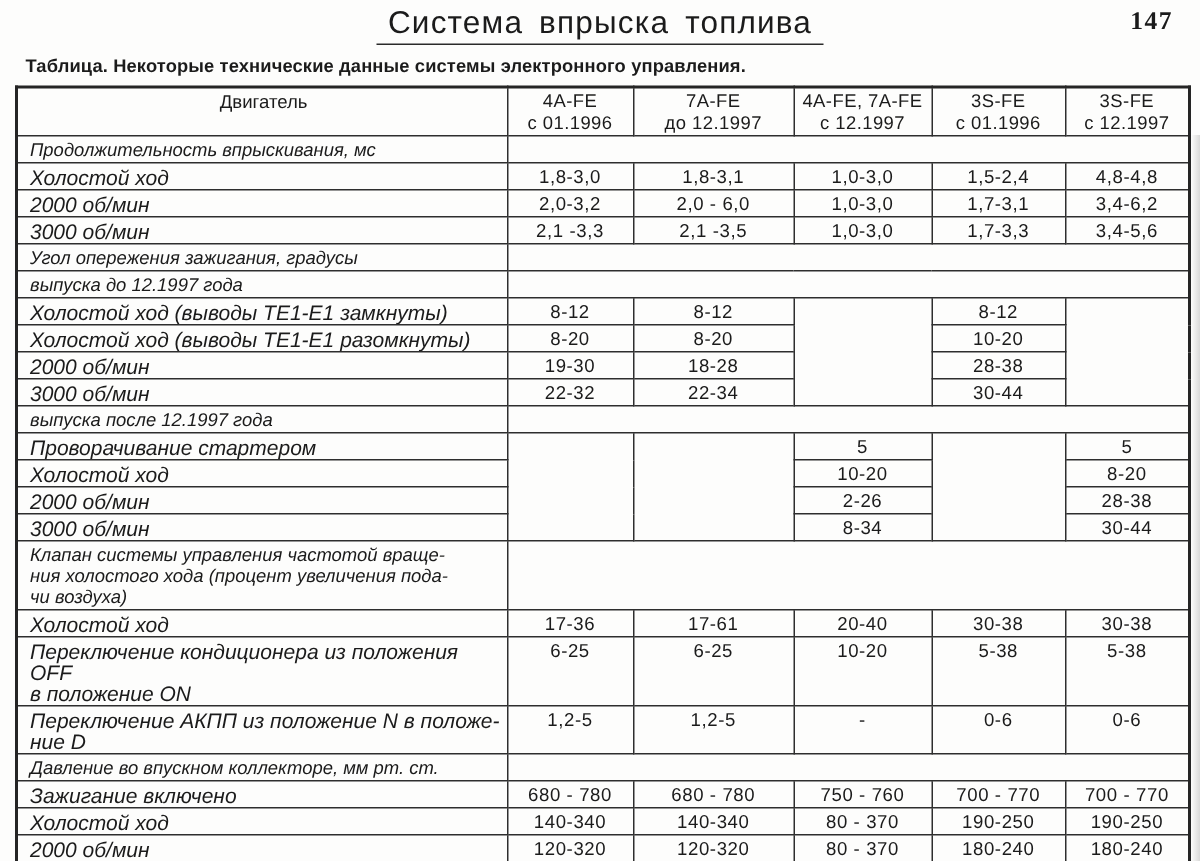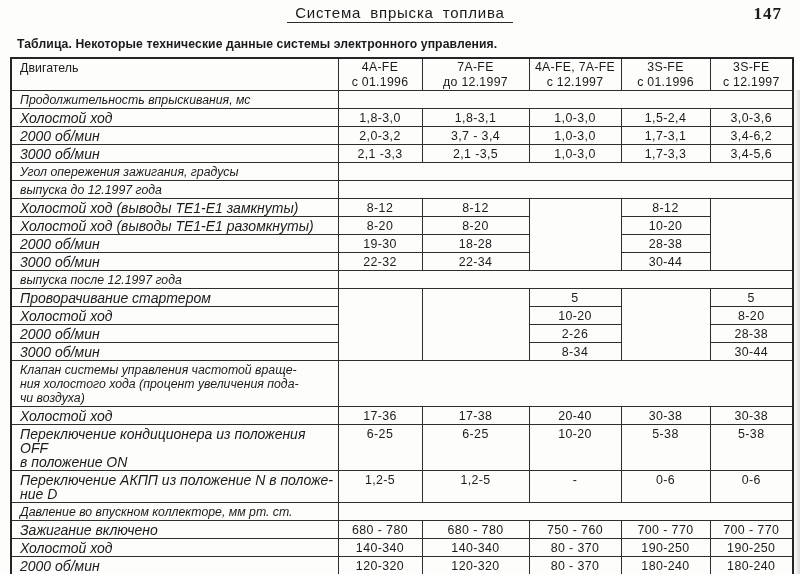--- a/index.html
+++ b/index.html
@@ -12,21 +12,21 @@
     overflow: hidden;
   }
   .page-header {
     position: relative;
     text-align: center;
     padding-top: 4px;
     height: 26px;
   }
   .title {
     display: inline-block;
-    font-size: 15px;
+    font-size: 21px;
     letter-spacing: 0.8px;
     border-bottom: 1.5px solid #2a2a2a;
     padding: 0 8px 1px 8px;
     word-spacing: 4px;
   }
   .pageno {
     position: absolute;
     right: 18px; top: 4px;
     font-family: "Liberation Serif", serif;
     font-weight: bold;
@@ -42,21 +42,21 @@
   table {
     border-collapse: collapse;
     table-layout: fixed;
     margin-left: 10px;
     width: 782px;
     border: 2px solid #252525;
   }
   td, th { border: 1px solid #2e2e2e; overflow: hidden; }
   thead tr { height: 30px; }
   th.engine {
-    text-align: left; vertical-align: top;
+    text-align: center; vertical-align: top;
     padding: 2px 6px 0 8px;
     font-weight: normal; font-size: 12.4px;
   }
   th.col {
     font-weight: normal; font-size: 12.3px;
     vertical-align: top;
     padding-top: 1px;
     line-height: 14.5px;
     text-align: center;
     letter-spacing: 0.3px;
@@ -137,26 +137,26 @@
         <tr>
           <td class="label section">Продолжительность впрыскивания, мс</td>
           <td colspan="5"></td>
         </tr>
         <tr>
           <td class="label">Холостой ход</td>
           <td class="val">1,8-3,0</td>
           <td class="val">1,8-3,1</td>
           <td class="val">1,0-3,0</td>
           <td class="val">1,5-2,4</td>
-          <td class="val">3,0-3,6</td>
+          <td class="val">4,8-4,8</td>
         </tr>
         <tr>
           <td class="label">2000 об/мин</td>
           <td class="val">2,0-3,2</td>
-          <td class="val">3,7 - 3,4</td>
+          <td class="val">2,0 - 6,0</td>
           <td class="val">1,0-3,0</td>
           <td class="val">1,7-3,1</td>
           <td class="val">3,4-6,2</td>
         </tr>
         <tr>
           <td class="label">3000 об/мин</td>
           <td class="val">2,1 -3,3</td>
           <td class="val">2,1 -3,5</td>
           <td class="val">1,0-3,0</td>
           <td class="val">1,7-3,3</td>
@@ -225,21 +225,21 @@
         </tr>
         <tr class="lines-3">
           <td class="label section">Клапан системы управления частотой враще-
 ния холостого хода (процент увеличения пода-
 чи воздуха)</td>
           <td colspan="5"></td>
         </tr>
         <tr>
           <td class="label">Холостой ход</td>
           <td class="val">17-36</td>
-          <td class="val">17-38</td>
+          <td class="val">17-61</td>
           <td class="val">20-40</td>
           <td class="val">30-38</td>
           <td class="val">30-38</td>
         </tr>
         <tr class="lines-2">
           <td class="label">Переключение кондиционера из положения OFF
 в положение ON</td>
           <td class="val">6-25</td>
           <td class="val">6-25</td>
           <td class="val">10-20</td>

